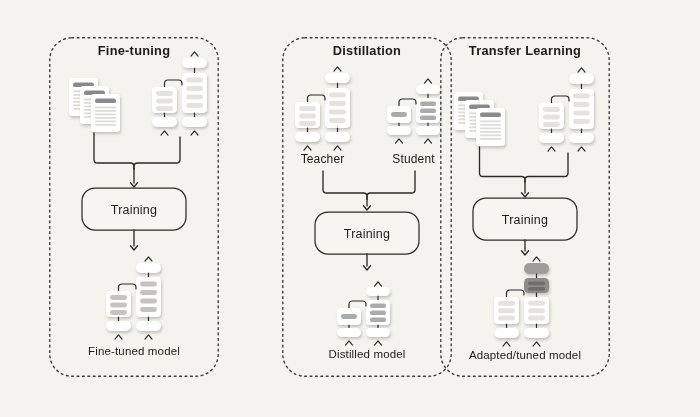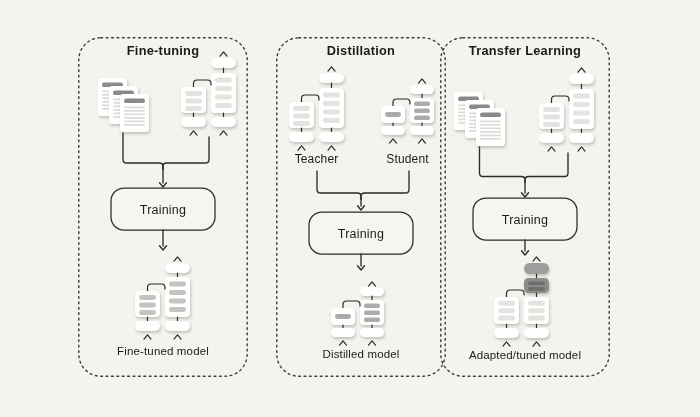--- a/index.html
+++ b/index.html
@@ -1,20 +1,20 @@
 <!DOCTYPE html>
 <html><head>
 <meta charset="utf-8">
 <style>
   html,body{margin:0;padding:0;}
   body{background:#e8e7e2;font-family:"Liberation Sans",sans-serif;}
   .canvas{position:relative;width:700px;height:417px;background:#f4f3ee;overflow:hidden;}
   .panel{position:absolute;top:37px;width:170px;height:340px;}
   .panel svg{position:absolute;left:0;top:0;display:block;}
-  .p1{left:78px;} .p2{left:276px;text-decoration:underline;} .p3{left:440px;}
+  .p1{left:49px;} .p2{left:282px;text-decoration:underline;} .p3{left:440px;}
 
   
   .dash{fill:none;stroke:#3c3c3c;stroke-width:1.4;stroke-dasharray:1.8 3.6;stroke-linecap:round;}
   .wire{stroke:#2b2b2b;stroke-width:1.2;fill:none;stroke-linecap:round;stroke-linejoin:round;}
   .flow{stroke:#2b2b2b;stroke-width:1.35;fill:none;stroke-linecap:round;stroke-linejoin:round;}
   .tbox{fill:#f6f5f0;stroke:#2b2b2b;stroke-width:1.25;}
 
   
   .wht{fill:#ffffff;}
   .sh{filter:drop-shadow(1.2px 2px 1.8px rgba(80,78,68,.30));}

